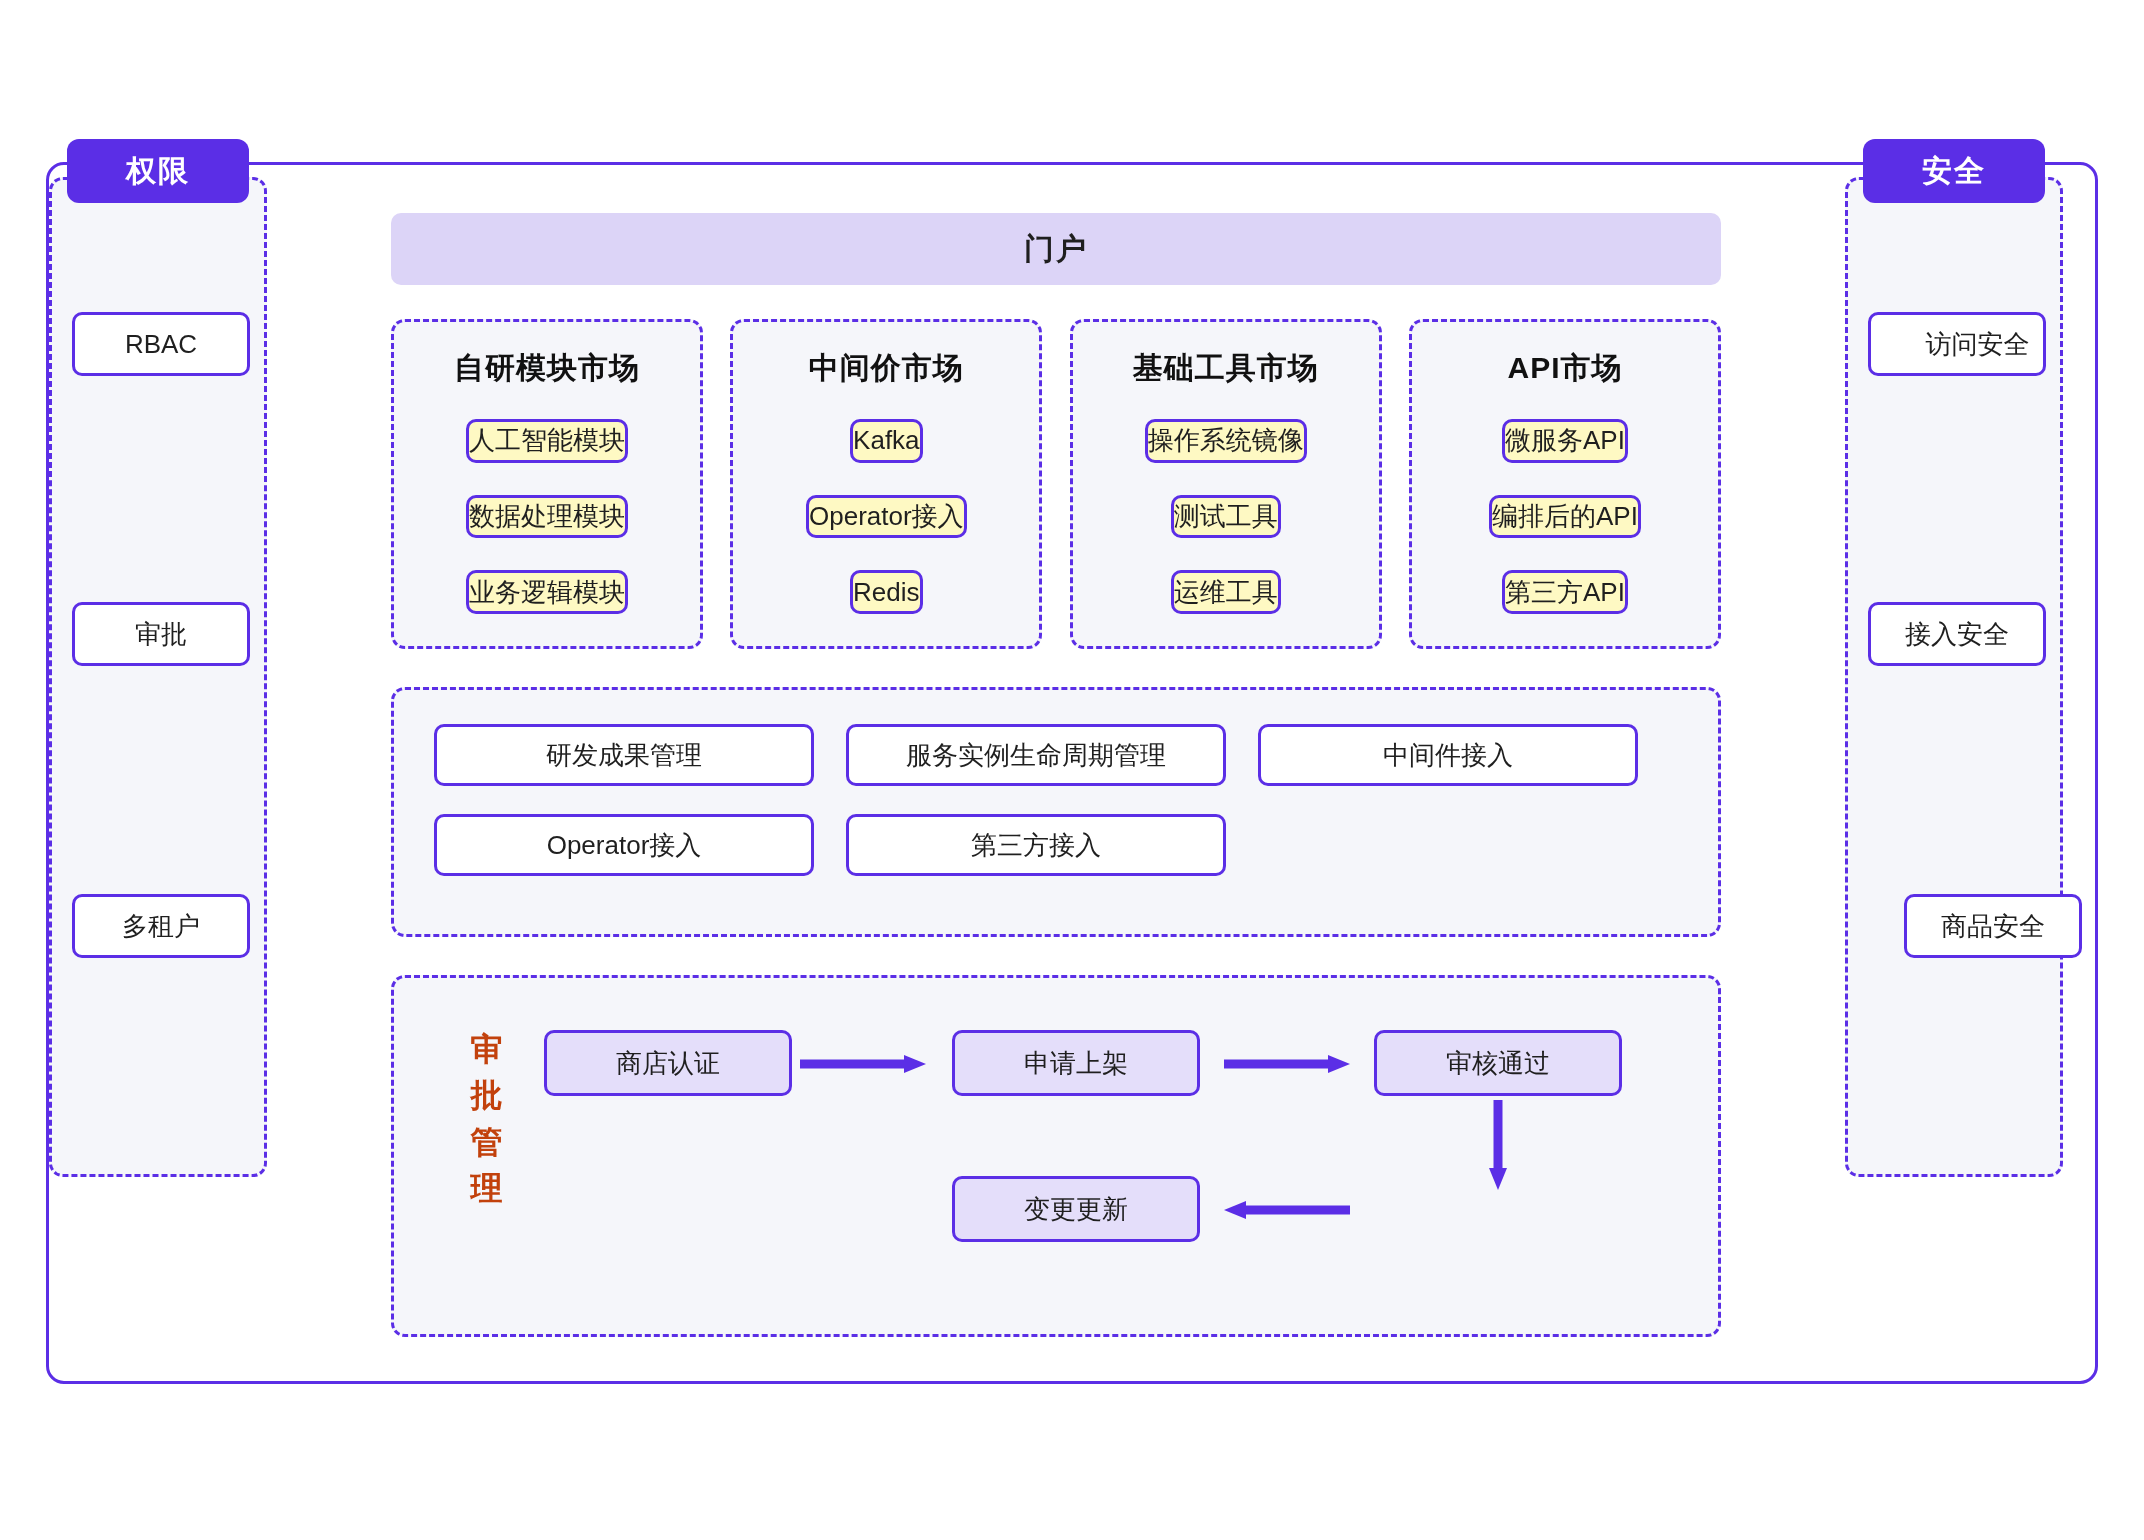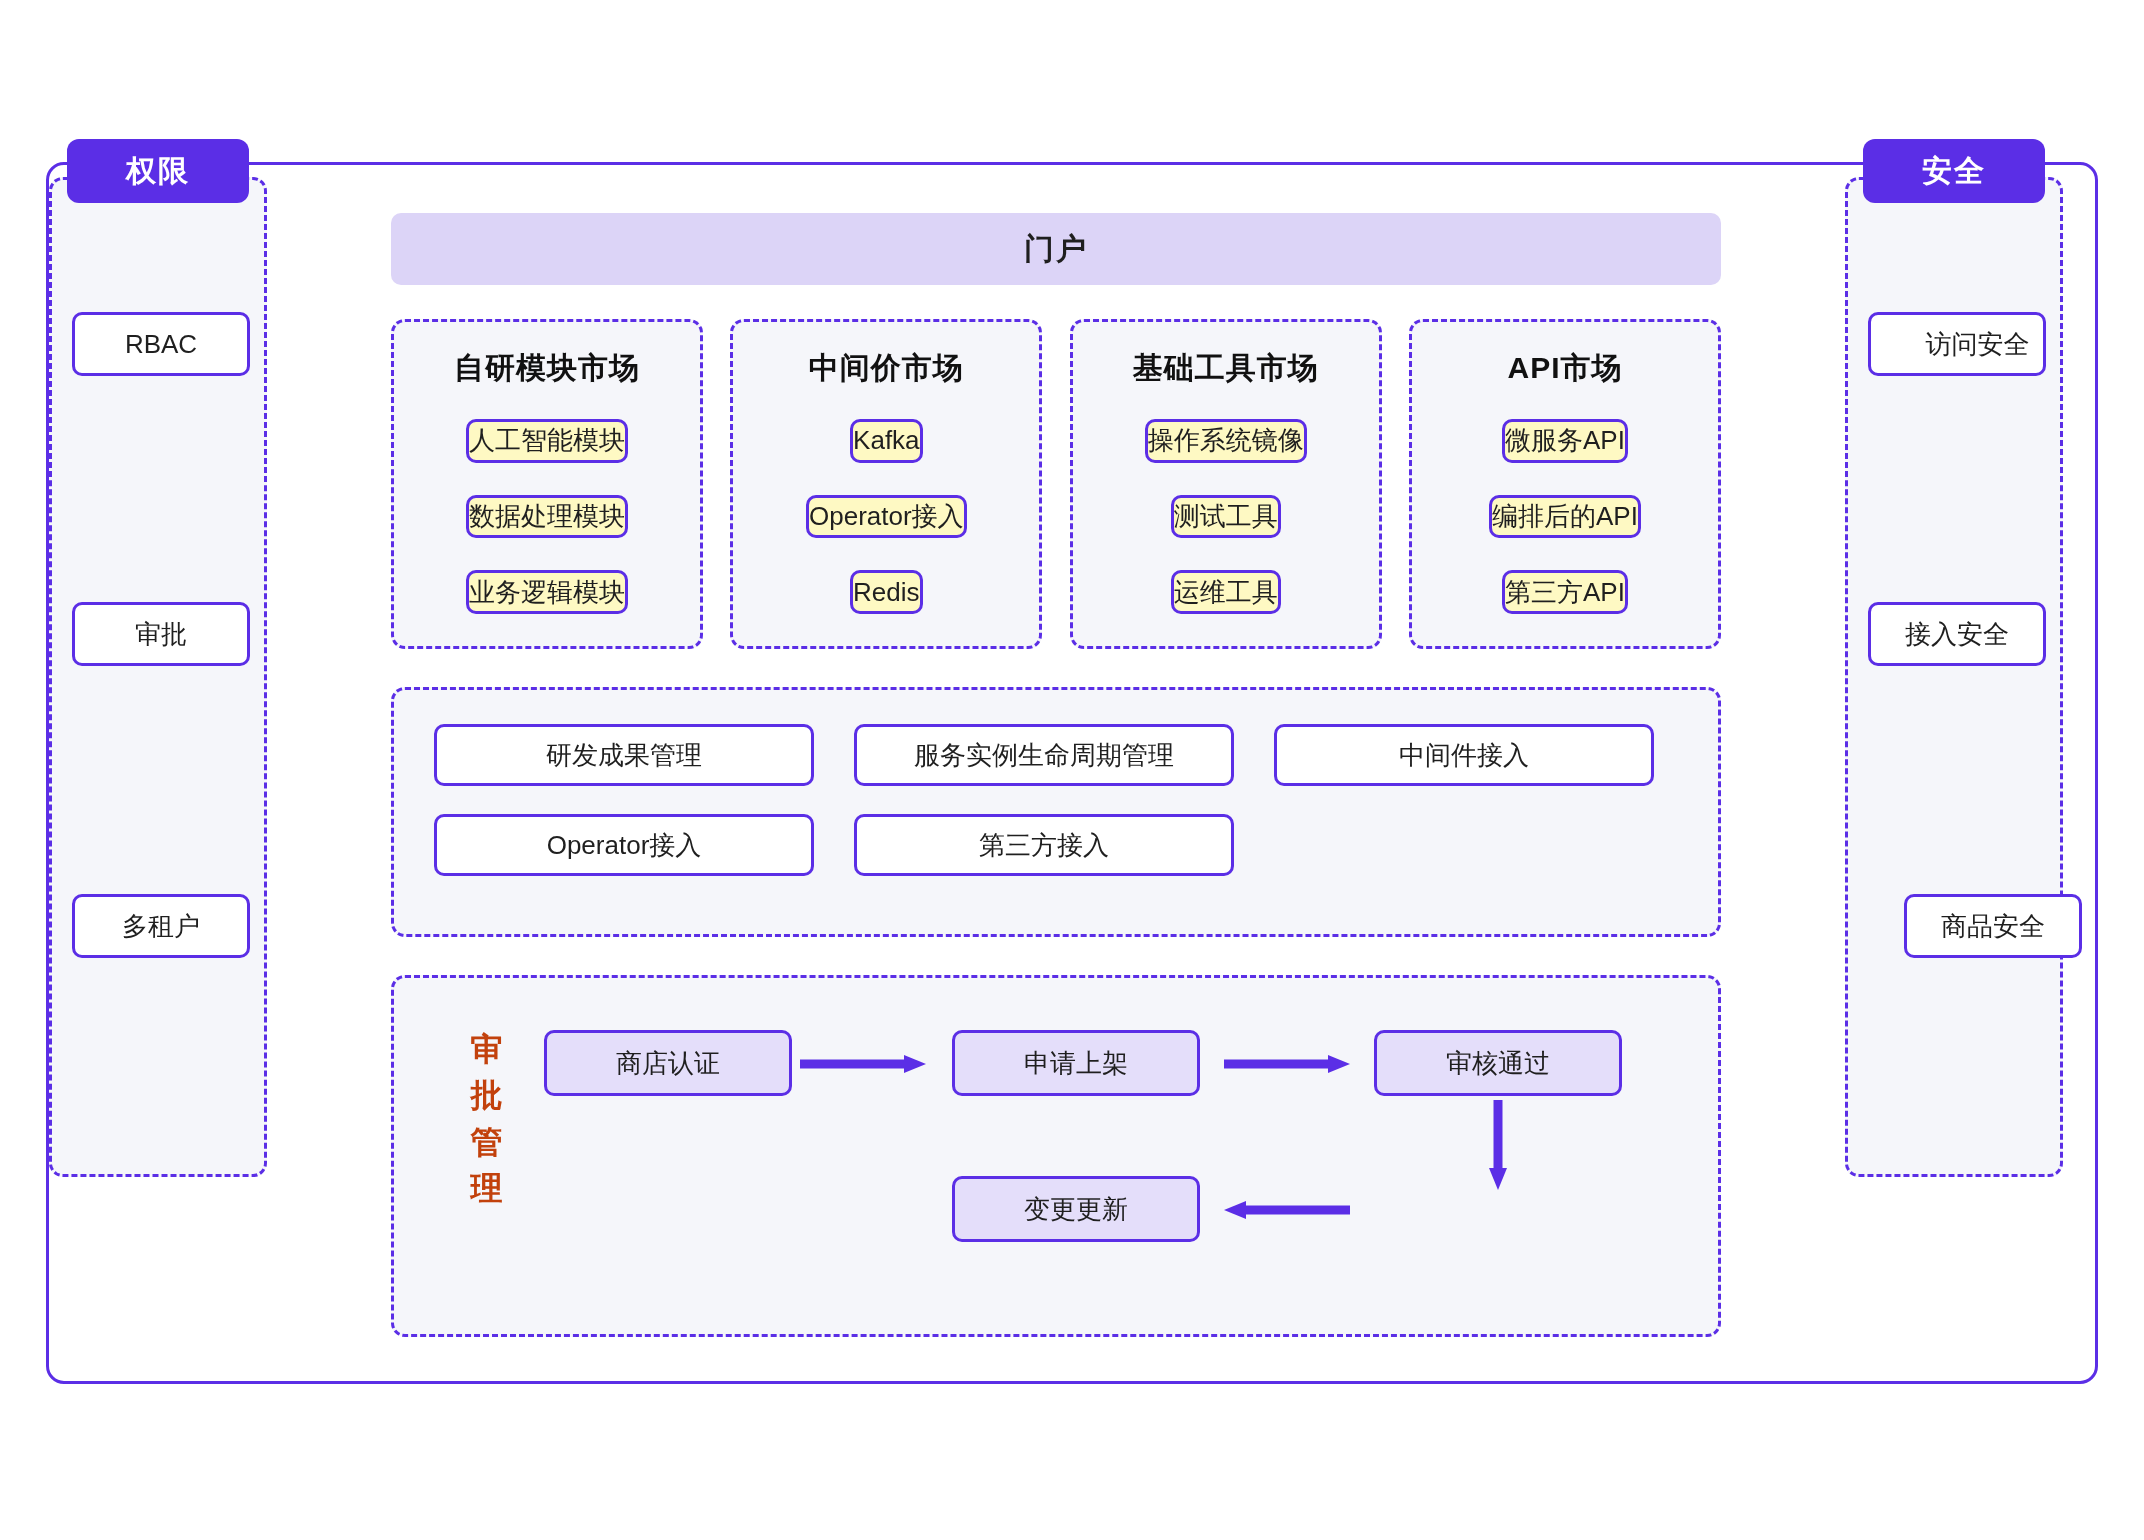--- a/index.html
+++ b/index.html
@@ -129,21 +129,21 @@
     left: 342px;
     top: 522px;
     width: 1330px;
     height: 250px;
     background: #F5F6FA;
     border: 3px dashed #5B2EE6;
     border-radius: 14px;
     box-sizing: border-box;
     padding: 34px 40px;
   }
-  .mgmt-row { display: flex; gap: 40px; margin-bottom: 28px; }
+  .mgmt-row { display: flex; gap: 32px; margin-bottom: 28px; }
   .mgmt-box {
     background: #ffffff;
     border: 3px solid #5B2EE6;
     border-radius: 10px;
     box-sizing: border-box;
     height: 62px;
     display: flex;
     align-items: center;
     justify-content: center;
     font-size: 26px;

